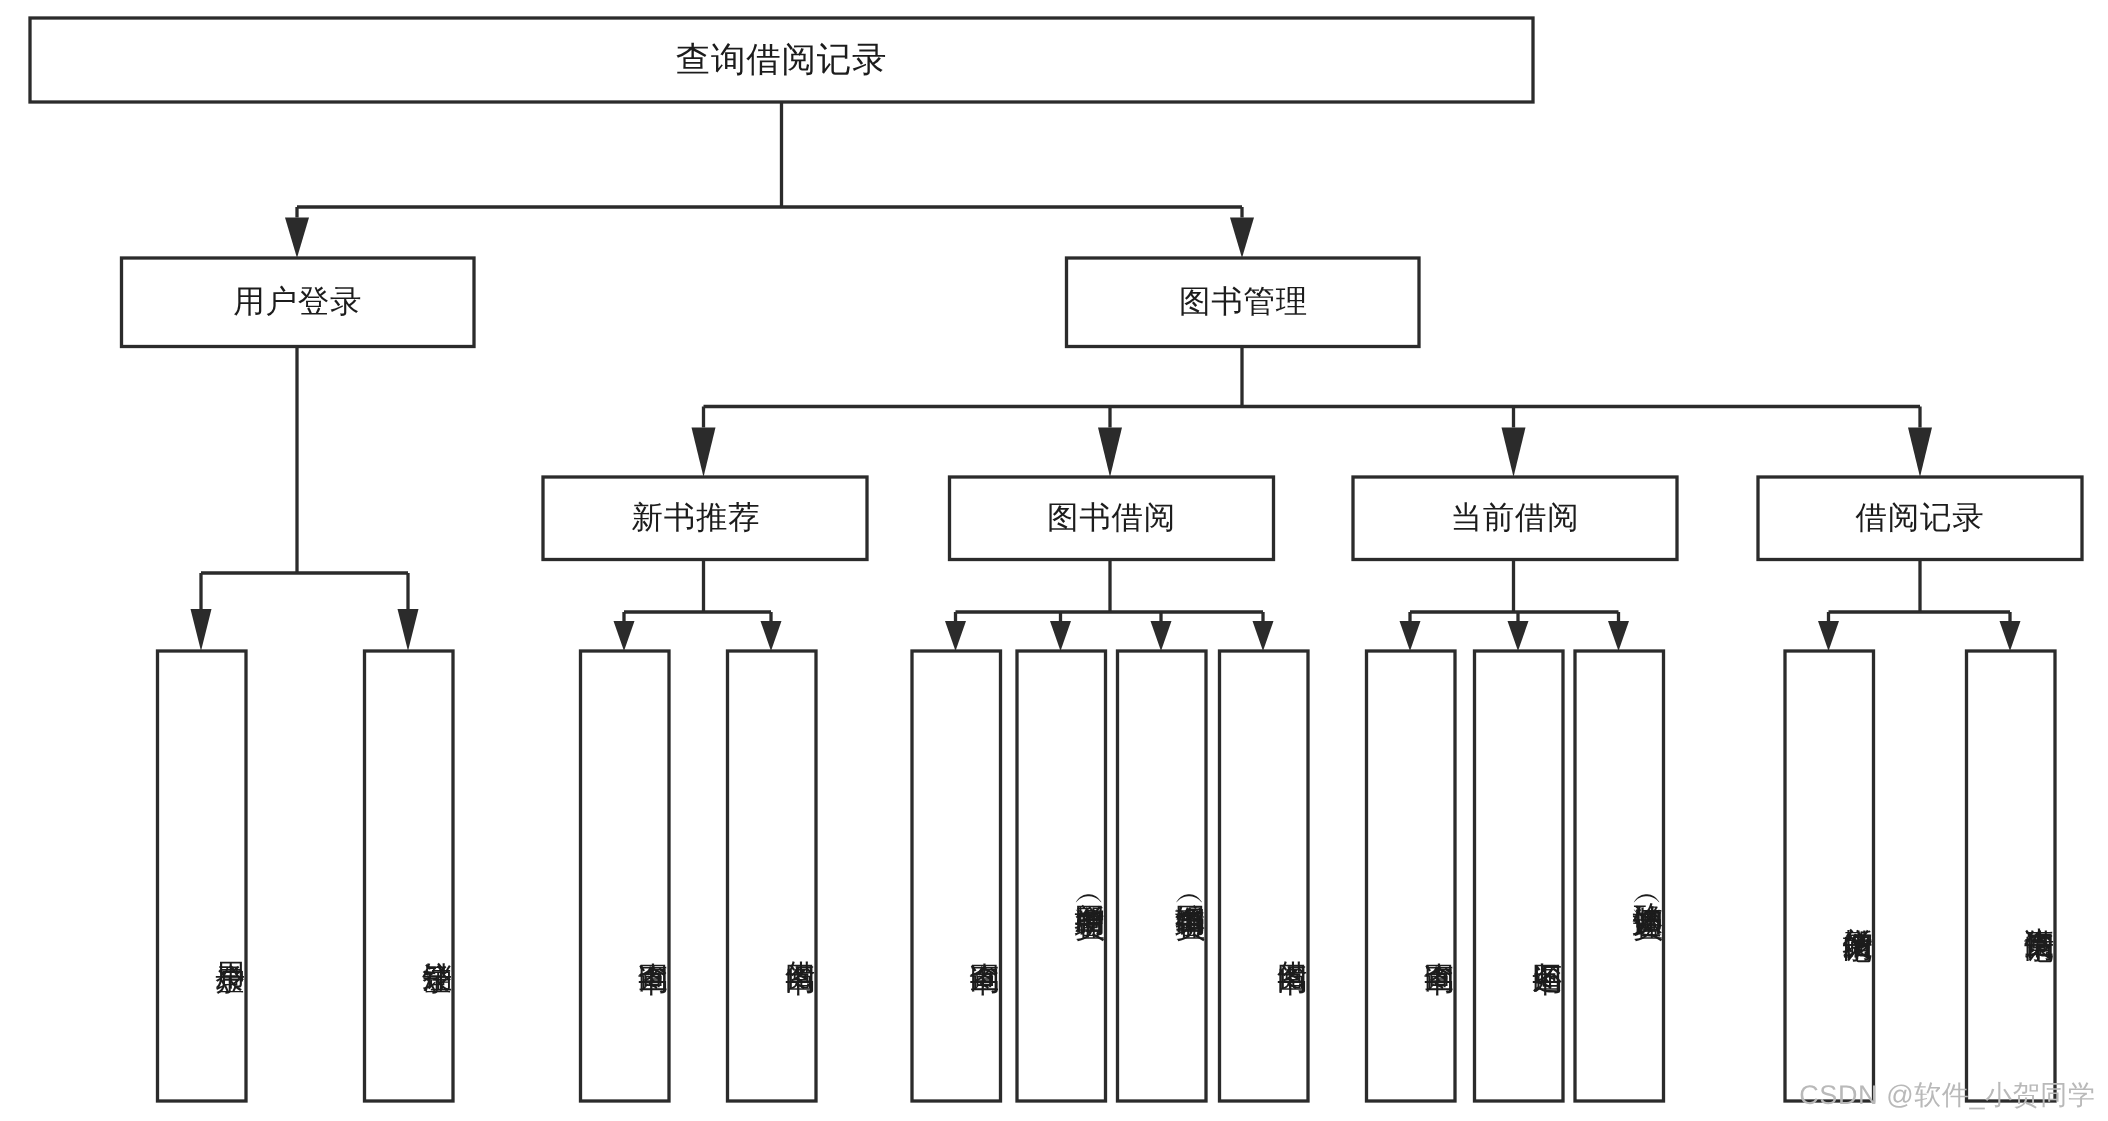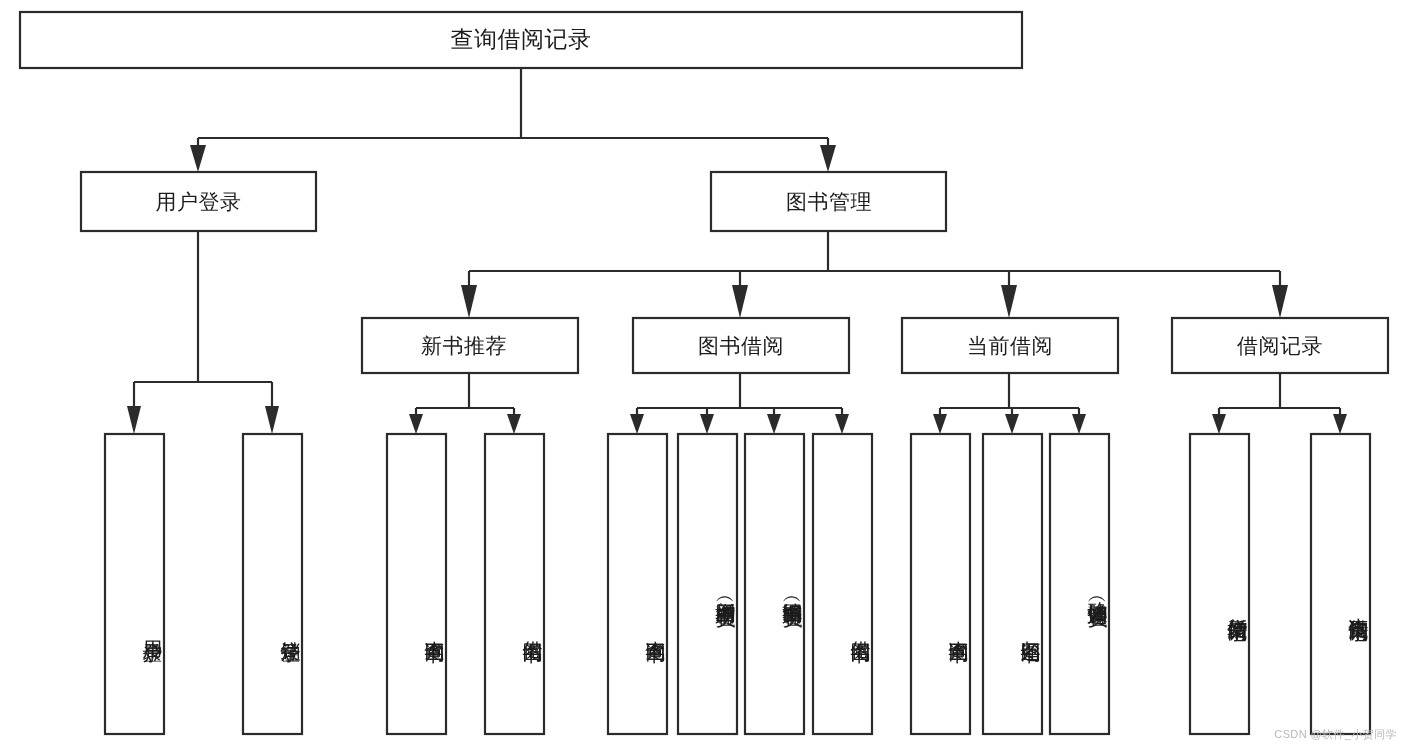--- a/index.html
+++ b/index.html
@@ -68,21 +68,21 @@
     padding-top: 12px;
     font-size: 20px;
     letter-spacing: 1px;
     line-height: 1.15;
   }
   .watermark {
     position: absolute;
     right: 8px;
     bottom: 5px;
     color: #b9b9b9;
-    font-size: 11px;
+    font-size: 18px;
     font-family: "Liberation Sans", "DejaVu Sans", sans-serif;
     letter-spacing: 0.4px;
     white-space: nowrap;
     pointer-events: none;
     margin-top: 36px;
   }
 </style>
 </head>
 <body>
 

